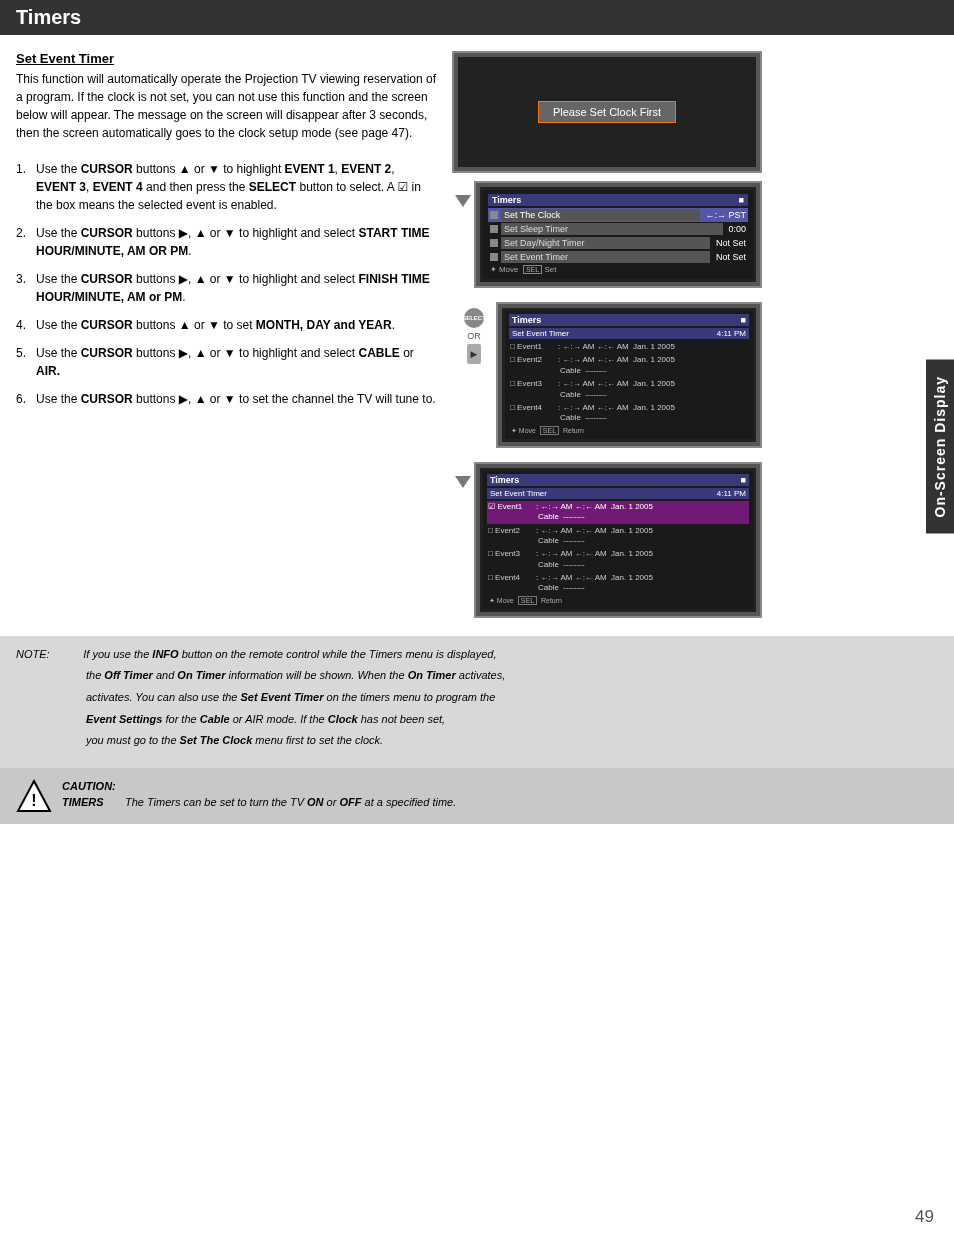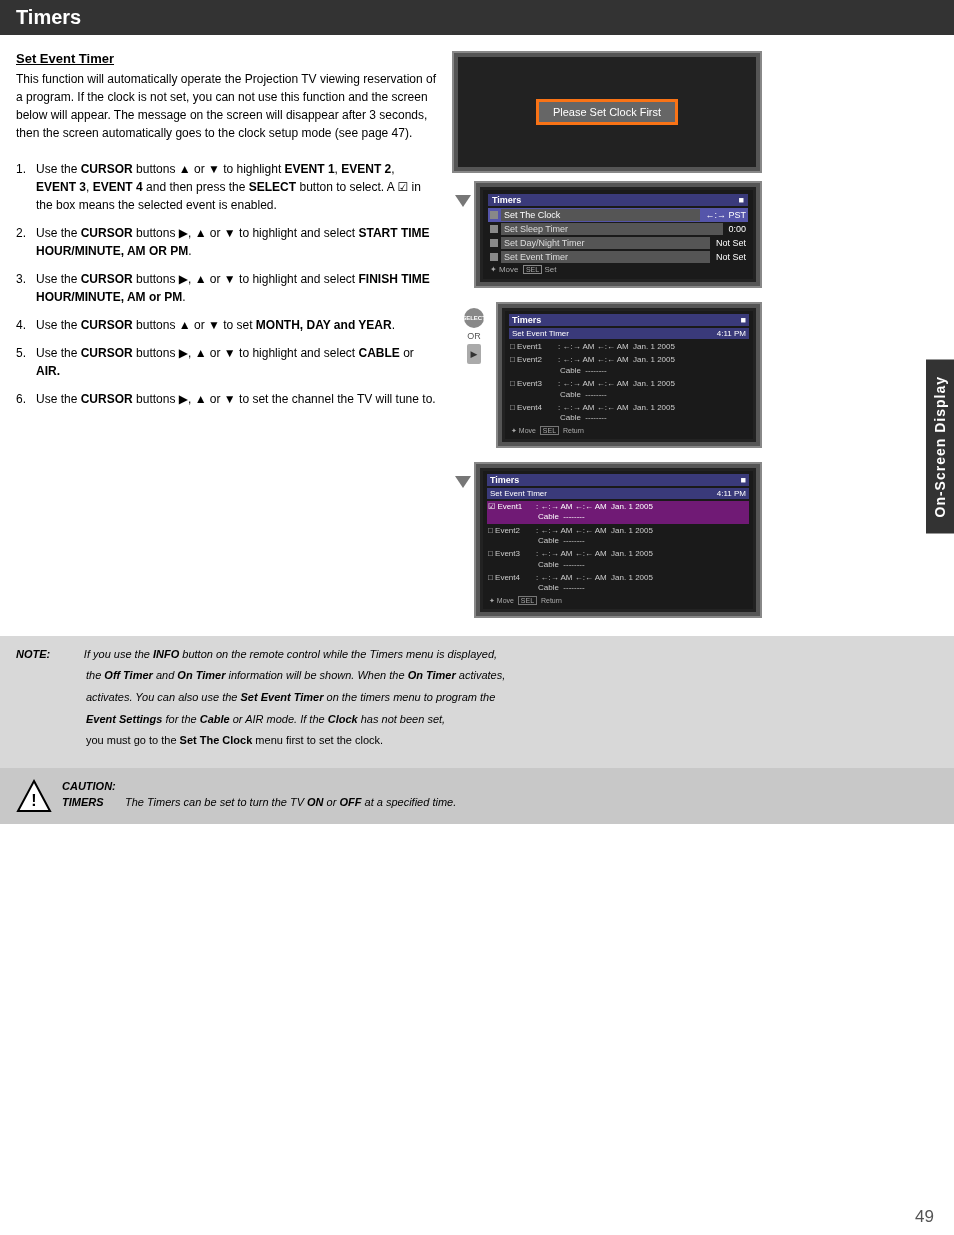--- a/index.html
+++ b/index.html
@@ -93,21 +93,21 @@
 
     .screen-1 {
       height: 110px;
     }
 
     .please-set-clock {
       background: #666;
       color: #fff;
       font-size: 11px;
       padding: 4px 14px;
-      border: 3px solid #f97316;
+      border: 1px solid #f97316;
     }
 
     
     .timers-menu {
       background: #1a1a1a;
       color: #fff;
       font-size: 9px;
       padding: 4px 5px;
       width: 100%;
     }
@@ -493,33 +493,33 @@
             </div>
           </div>
         </div>
       </div>
 
     </div>
   </div>
 
   <div class="note-section">
     <p>
-      <span style="font-weight:bold;font-style:italic;">NOTE: &nbsp;&nbsp;&nbsp;&nbsp;&nbsp;&nbsp;&nbsp;&nbsp;&nbsp;</span>
+      <span style="font-weight:normal;font-style:italic;">NOTE: &nbsp;&nbsp;&nbsp;&nbsp;&nbsp;&nbsp;&nbsp;&nbsp;&nbsp;</span>
       <span style="font-style:italic;">If you use the <strong>INFO</strong> button on the remote control while the Timers menu is displayed,</span>
     </p>
     <p style="padding-left:70px;font-style:italic;">
       the <strong>Off Timer</strong> and <strong>On Timer</strong> information will be shown. When the <strong>On Timer</strong> activates,
     </p>
     <p style="padding-left:70px;font-style:italic;">
       activates. You can also use the <strong>Set Event Timer</strong> on the timers menu to program the
     </p>
     <p style="padding-left:70px;font-style:italic;">
       <strong>Event Settings</strong> for the <strong>Cable</strong> or AIR mode. If the <strong>Clock</strong> has not been set,
     </p>
-    <p style="padding-left:70px;">
+    <p style="padding-left:70px;font-style:italic;">
       you must go to the <strong>Set The Clock</strong> menu first to set the clock.
     </p>
   </div>
 
   <div class="caution-section">
     <div class="caution-icon">
       <svg viewBox="0 0 36 36" xmlns="http://www.w3.org/2000/svg">
         <polygon points="18,3 34,33 2,33" fill="#fff" stroke="#000" stroke-width="2"></polygon>
         <text x="18" y="28" text-anchor="middle" font-size="16" font-weight="bold" fill="#000">!</text>
       </svg>

